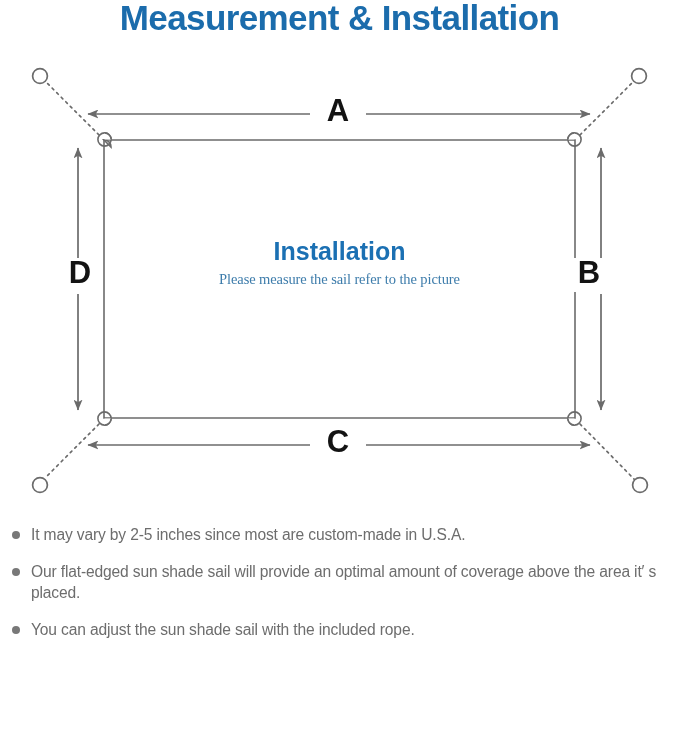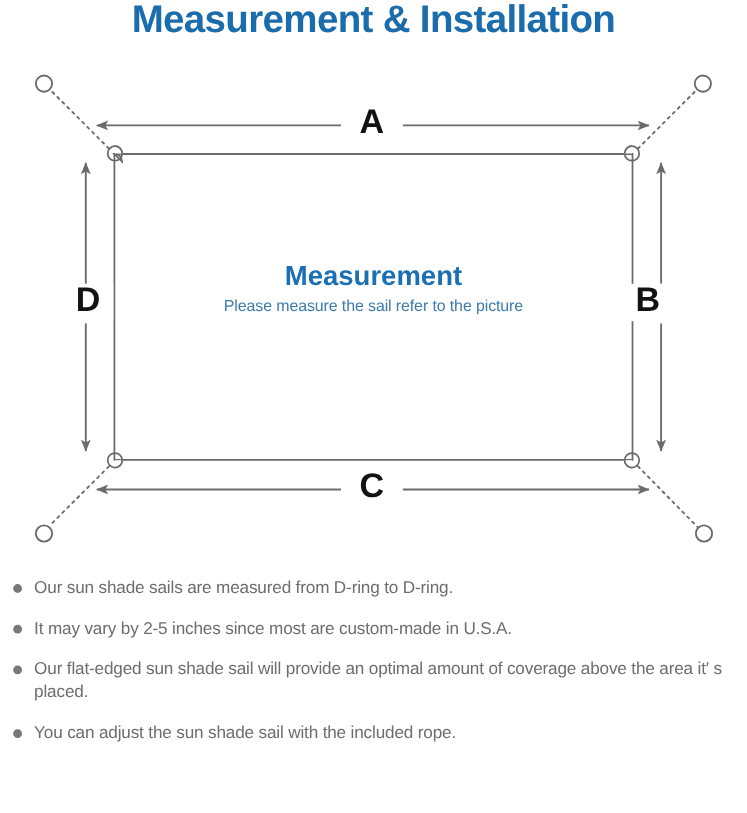--- a/index.html
+++ b/index.html
@@ -54,20 +54,21 @@
     font-weight: bold;
     color: #1b70b3;
     letter-spacing: 0px;
     line-height: 1.05;
   }
   #center-sub {
     margin-top: 7px;
     font-size: 14.5px;
     color: #3d7cab;
     letter-spacing: -0.1px;
+    font-family: Liberation Serif, serif;
   }
 
   
   .dim-letter {
     position: absolute;
     font-family: "Liberation Sans", sans-serif;
     font-size: 31px;
     font-weight: bold;
     color: #131313;
     background: #ffffff;
@@ -178,34 +179,30 @@
     </g>
 
     <g stroke="#6b6b6b" stroke-width="1.7">
       <line x1="601" y1="104" x2="601" y2="214" marker-start="url(#arrowStart)"></line>
       <line x1="601" y1="250" x2="601" y2="366" marker-end="url(#arrowEnd)"></line>
     </g>
   </svg>
 </div>
 
 <div id="center-block">
-  <div id="center-title">Measurement</div>
+  <div id="center-title">Installation</div>
   <div id="center-sub">Please measure the sail refer to the picture</div>
 </div>
 
 <div class="dim-letter" id="dim-a">A</div>
 <div class="dim-letter" id="dim-b">B</div>
 <div class="dim-letter" id="dim-c">C</div>
 <div class="dim-letter" id="dim-d">D</div>
 
 <div id="notes">
-  <div class="note">
-    <span class="bullet"></span>
-    <span>Our sun shade sails are measured from D-ring to D-ring.</span>
-  </div>
   <div class="note">
     <span class="bullet"></span>
     <span>It may vary by 2-5 inches since most are custom-made in U.S.A.</span>
   </div>
   <div class="note">
     <span class="bullet"></span>
     <span>Our flat-edged sun shade sail will provide an optimal amount of coverage above the area it′ s placed.</span>
   </div>
   <div class="note">
     <span class="bullet"></span>

